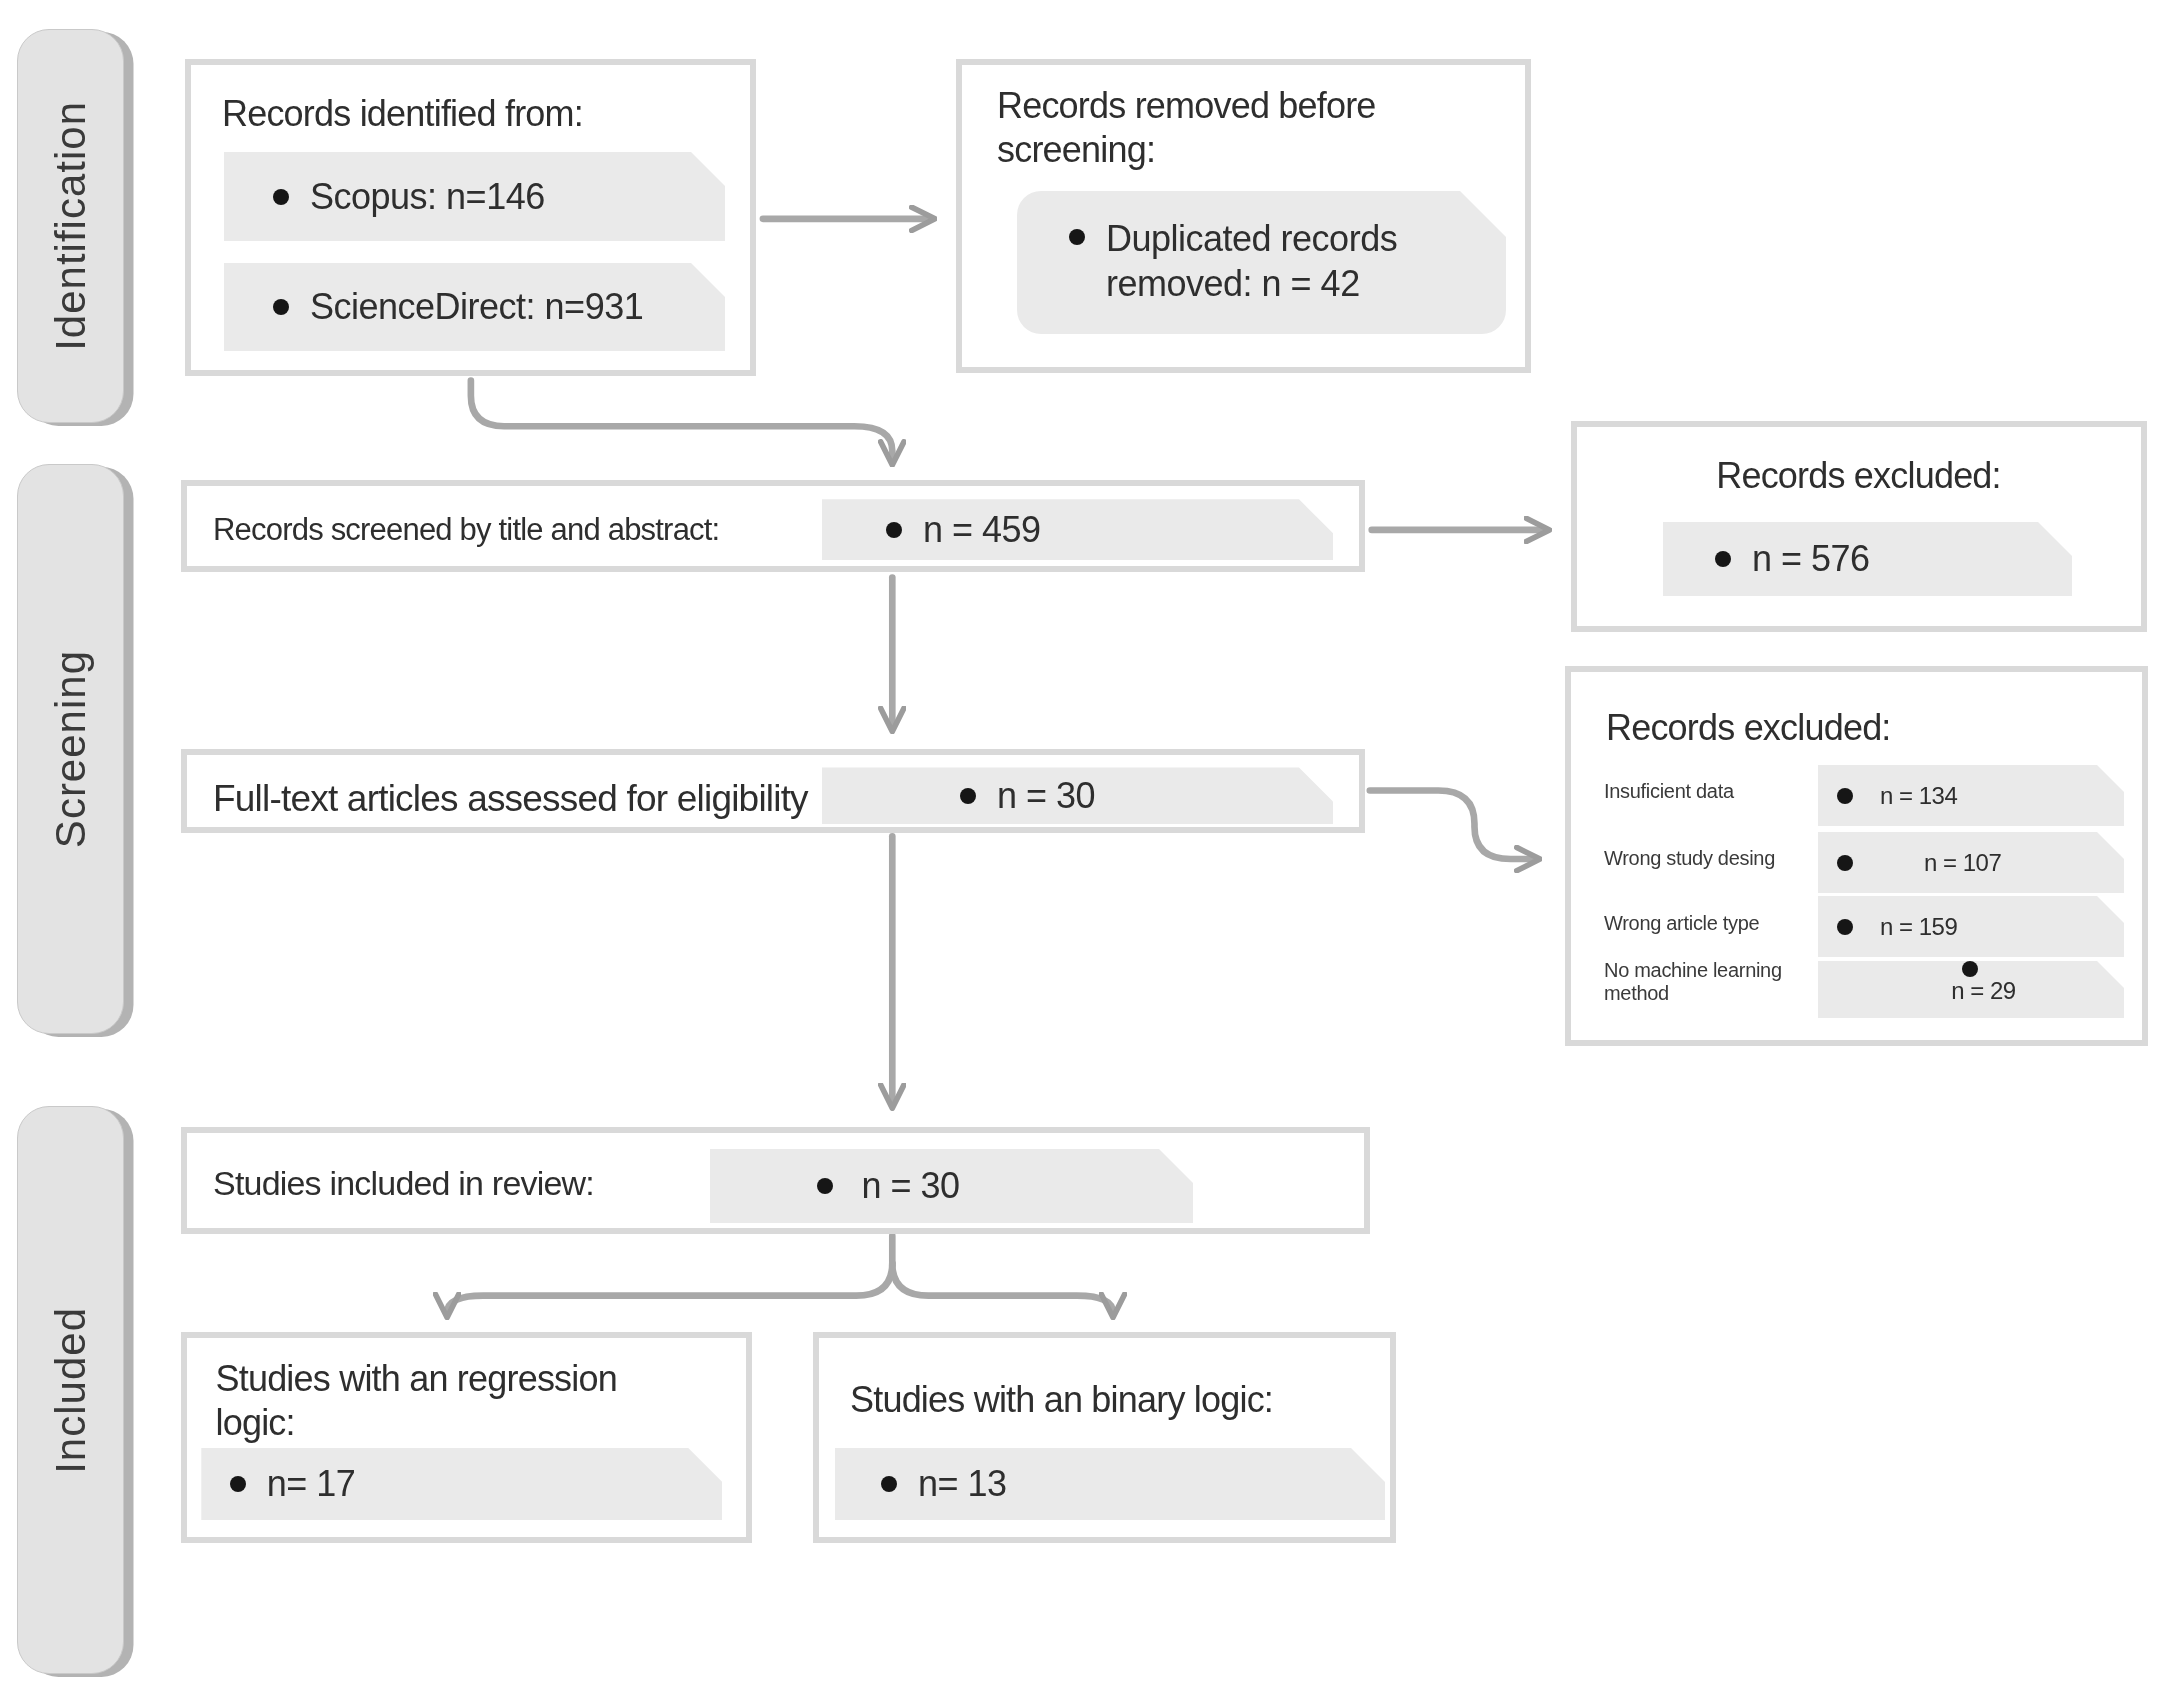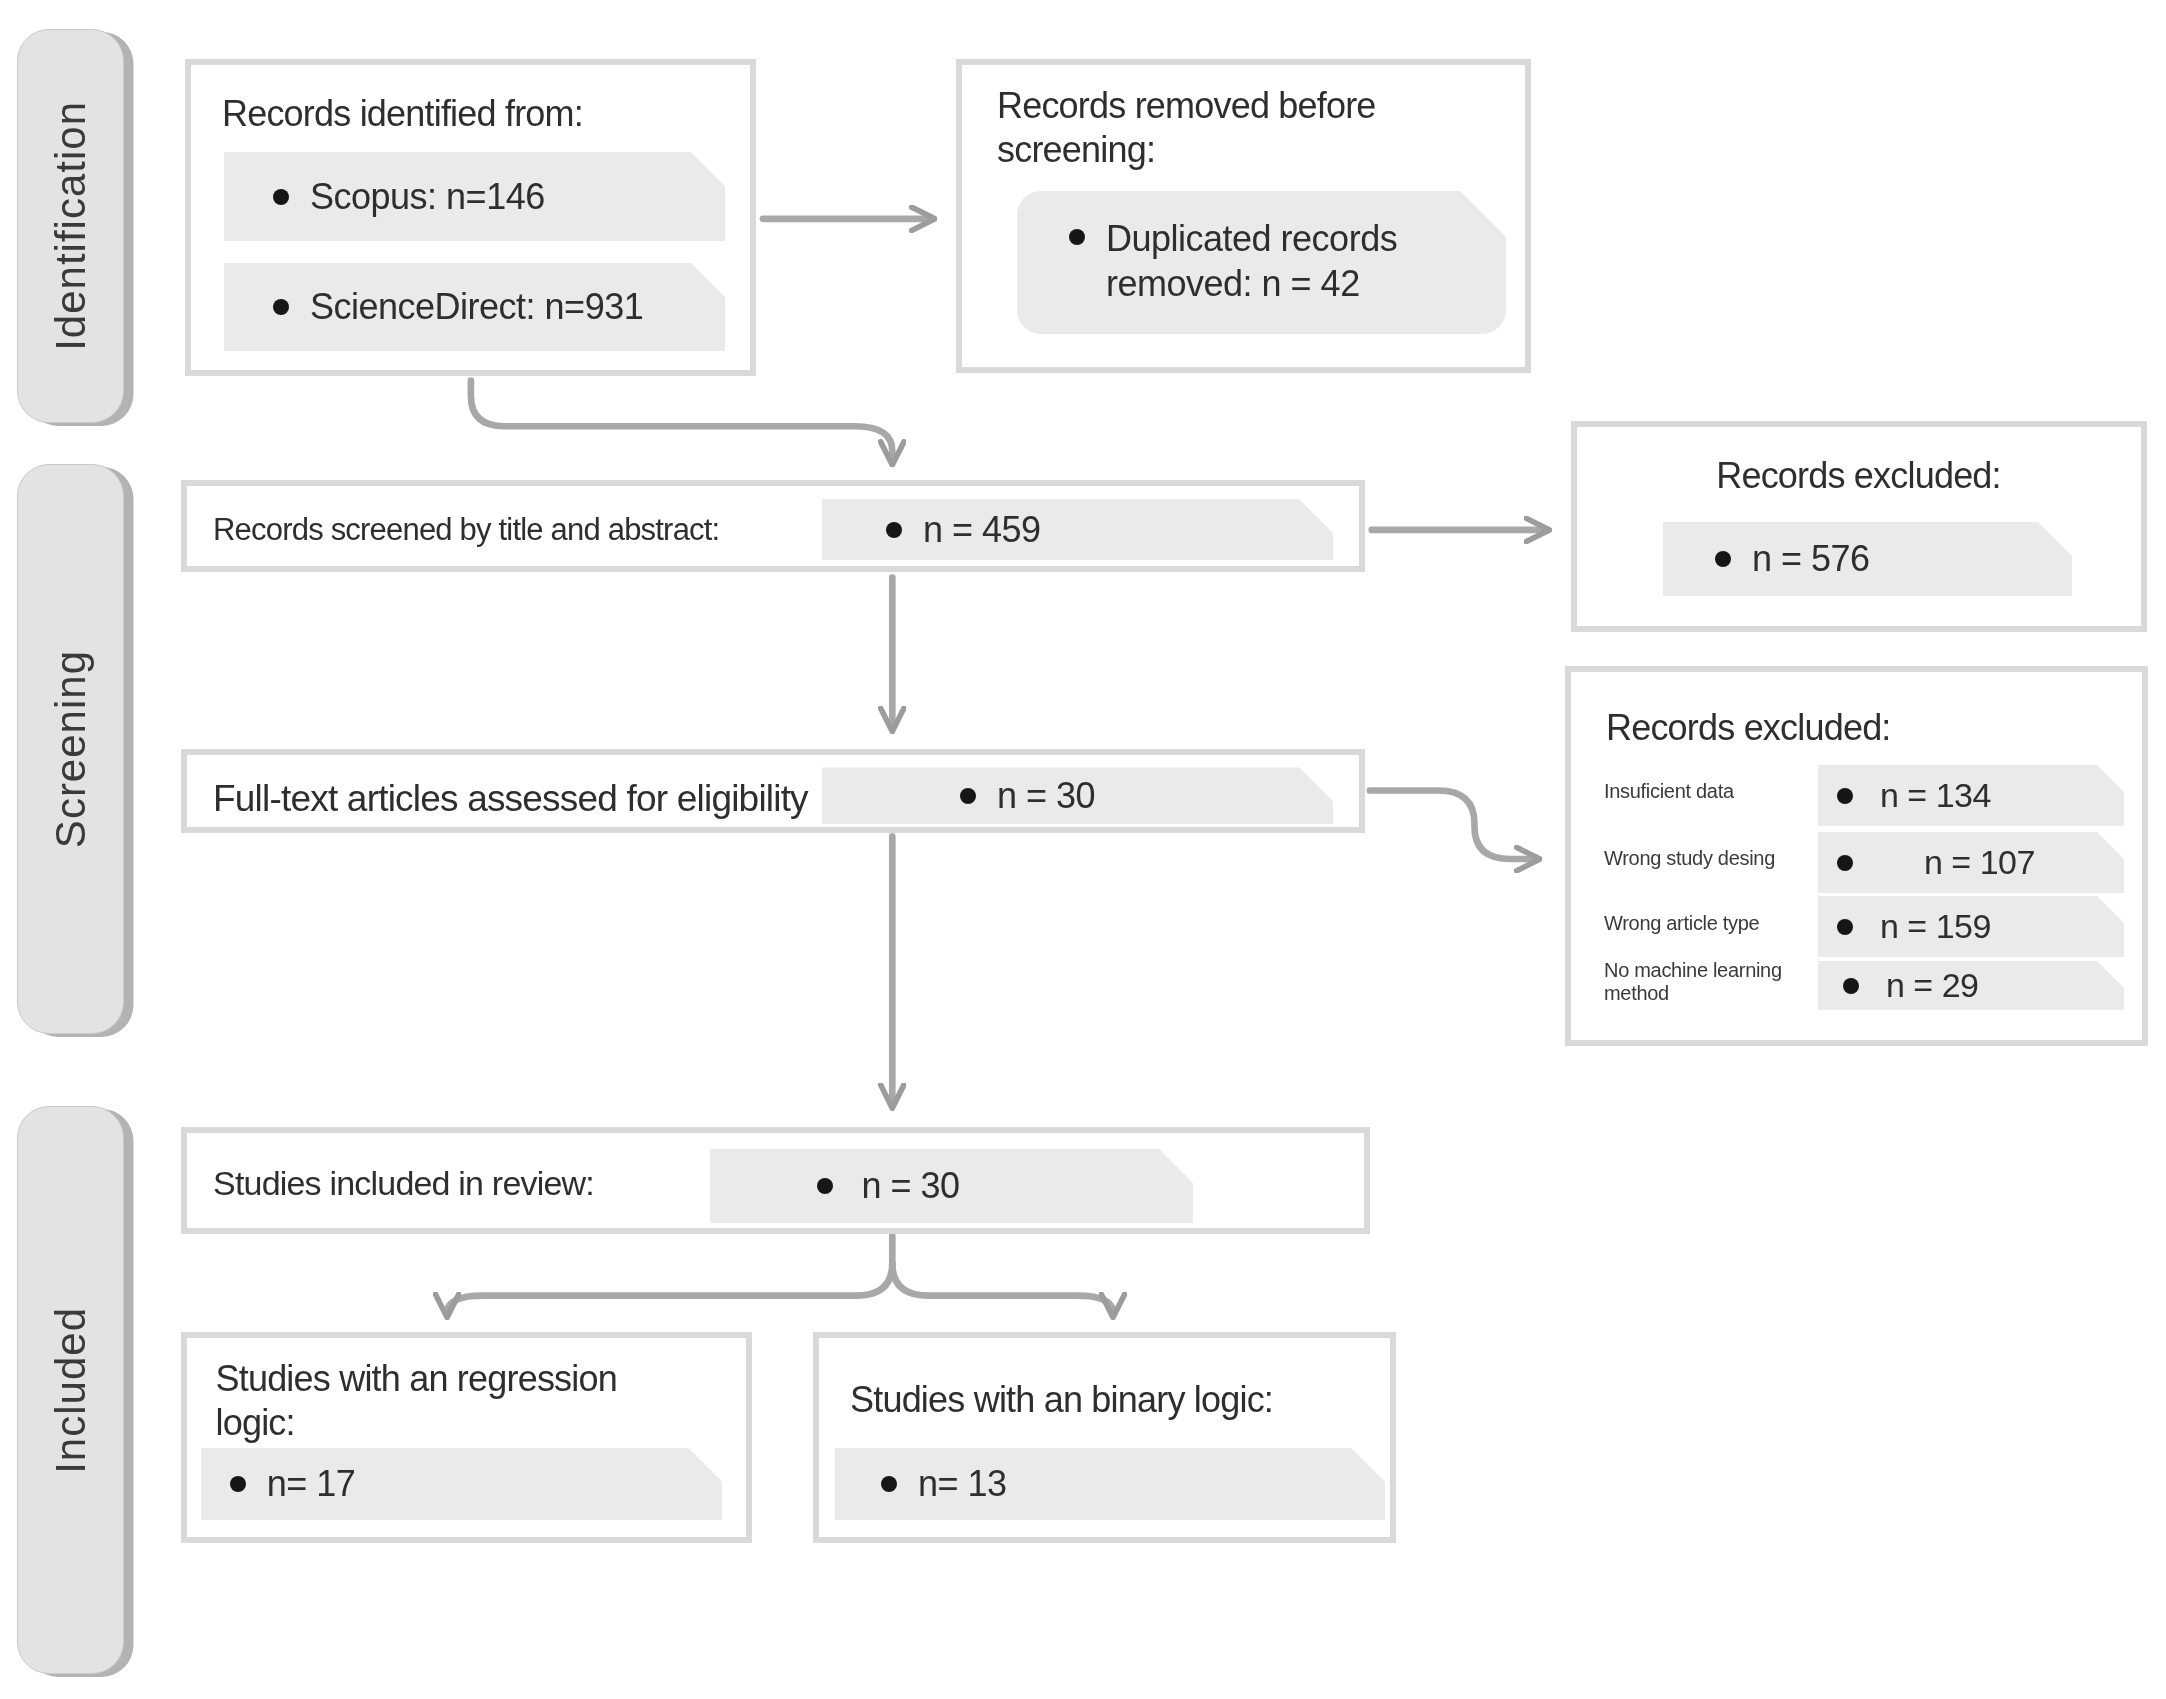--- a/index.html
+++ b/index.html
@@ -49,21 +49,21 @@
   .pill{
     position:absolute;
     background:#eaeaea;
     clip-path:polygon(0 0, calc(100% - 34px) 0, 100% 34px, 100% 100%, 0 100%);
     display:flex;align-items:center;
     font-size:36px;letter-spacing:-0.5px;
     color:#2e2e2e;
     box-sizing:border-box;
   }
   .pill.small{
-    font-size:34px;
+    font-size:24px;
     clip-path:polygon(0 0, calc(100% - 27px) 0, 100% 27px, 100% 100%, 0 100%);
   }
   .pill.bignotch{
     clip-path:polygon(0 0, calc(100% - 46px) 0, 100% 46px, 100% 100%, 0 100%);
     border-radius:24px;
   }
   .dot{
     width:16px;height:16px;border-radius:50%;
     background:#161616;flex:none;margin-right:21px;
   }
@@ -173,21 +173,21 @@
       <span>n = 107</span>
     </div>
 
     <div class="reason-label nowrap" style="left:33px;top:240px;">Wrong article type</div>
     <div class="pill small" style="left:247px;top:224px;width:306px;height:61px;padding-left:19px;">
       <span class="dot" style="margin-right:27px;"></span>
       <span>n = 159</span>
     </div>
 
     <div class="reason-label" style="left:33px;top:287px;">No machine learning method</div>
-    <div class="pill small" style="left:247px;top:289px;width:306px;height:49px;padding-left:25px;">
+    <div class="pill small" style="left:247px;top:289px;width:306px;height:57px;padding-left:25px;flex-direction:column;">
       <span class="dot" style="margin-right:27px;"></span>
       <span>n = 29</span>
     </div>
   </div>
 
   <div class="box" style="left:181px;top:1127px;width:1189px;height:107px;">
     <div class="title nowrap" style="left:26px;top:29.5px;font-size:34px;">Studies included in review:</div>
     <div class="pill" style="left:523px;top:16px;width:483px;height:74px;padding-left:107px;">
       <span class="dot" style="margin-right:28.5px;"></span>
       <span>n = 30</span>

